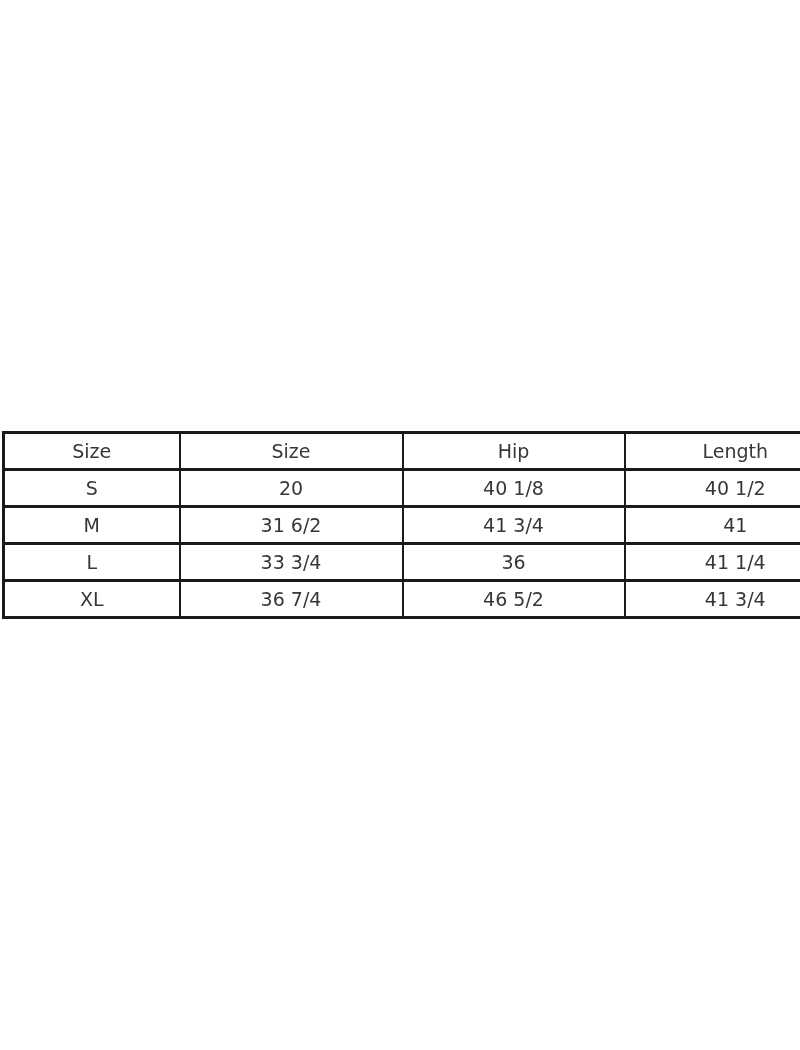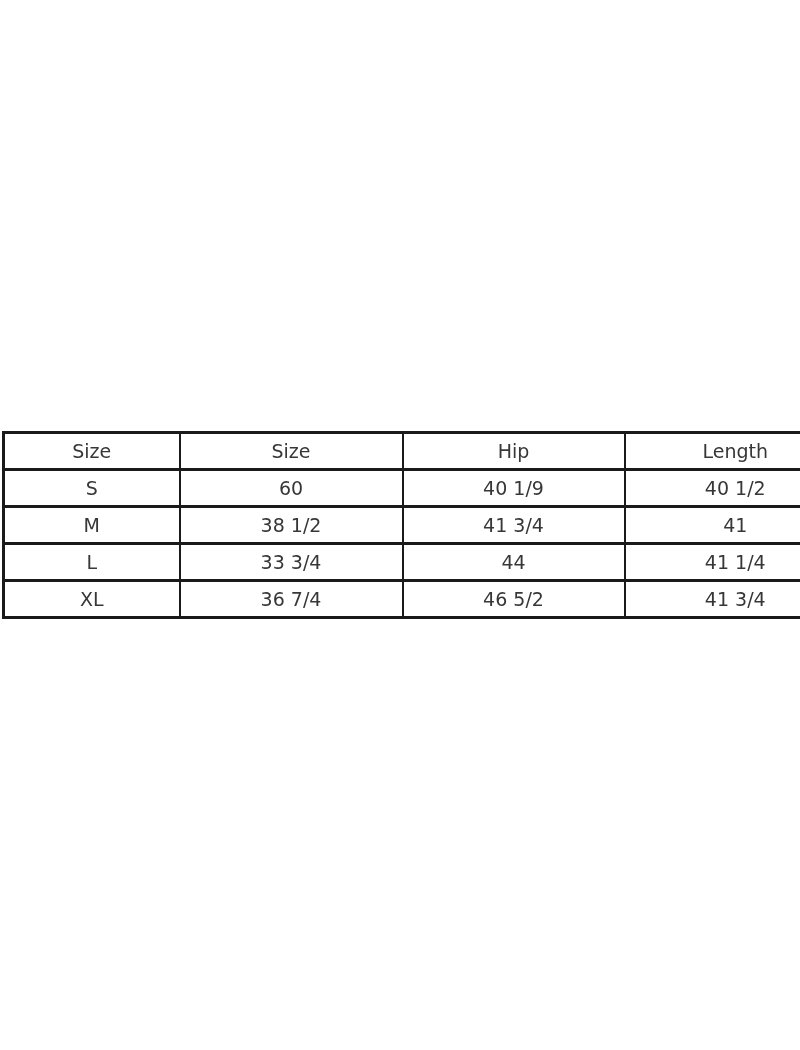--- a/index.html
+++ b/index.html
@@ -75,34 +75,34 @@
       <tr>
         <th>Size</th>
         <th>Size</th>
         <th>Hip</th>
         <th>Length</th>
       </tr>
     </thead>
     <tbody>
       <tr>
         <td>S</td>
-        <td>60</td>
-        <td>40 1/9</td>
+        <td>20</td>
+        <td>40 1/8</td>
         <td>40 1/2</td>
       </tr>
       <tr>
         <td>M</td>
-        <td>38 1/2</td>
+        <td>31 6/2</td>
         <td>41 3/4</td>
         <td>41</td>
       </tr>
       <tr>
         <td>L</td>
         <td>33 3/4</td>
-        <td>44</td>
+        <td>36</td>
         <td>41 1/4</td>
       </tr>
       <tr>
         <td>XL</td>
         <td>36 7/4</td>
         <td>46 5/2</td>
         <td>41 3/4</td>
       </tr>
     </tbody>
   </table>

